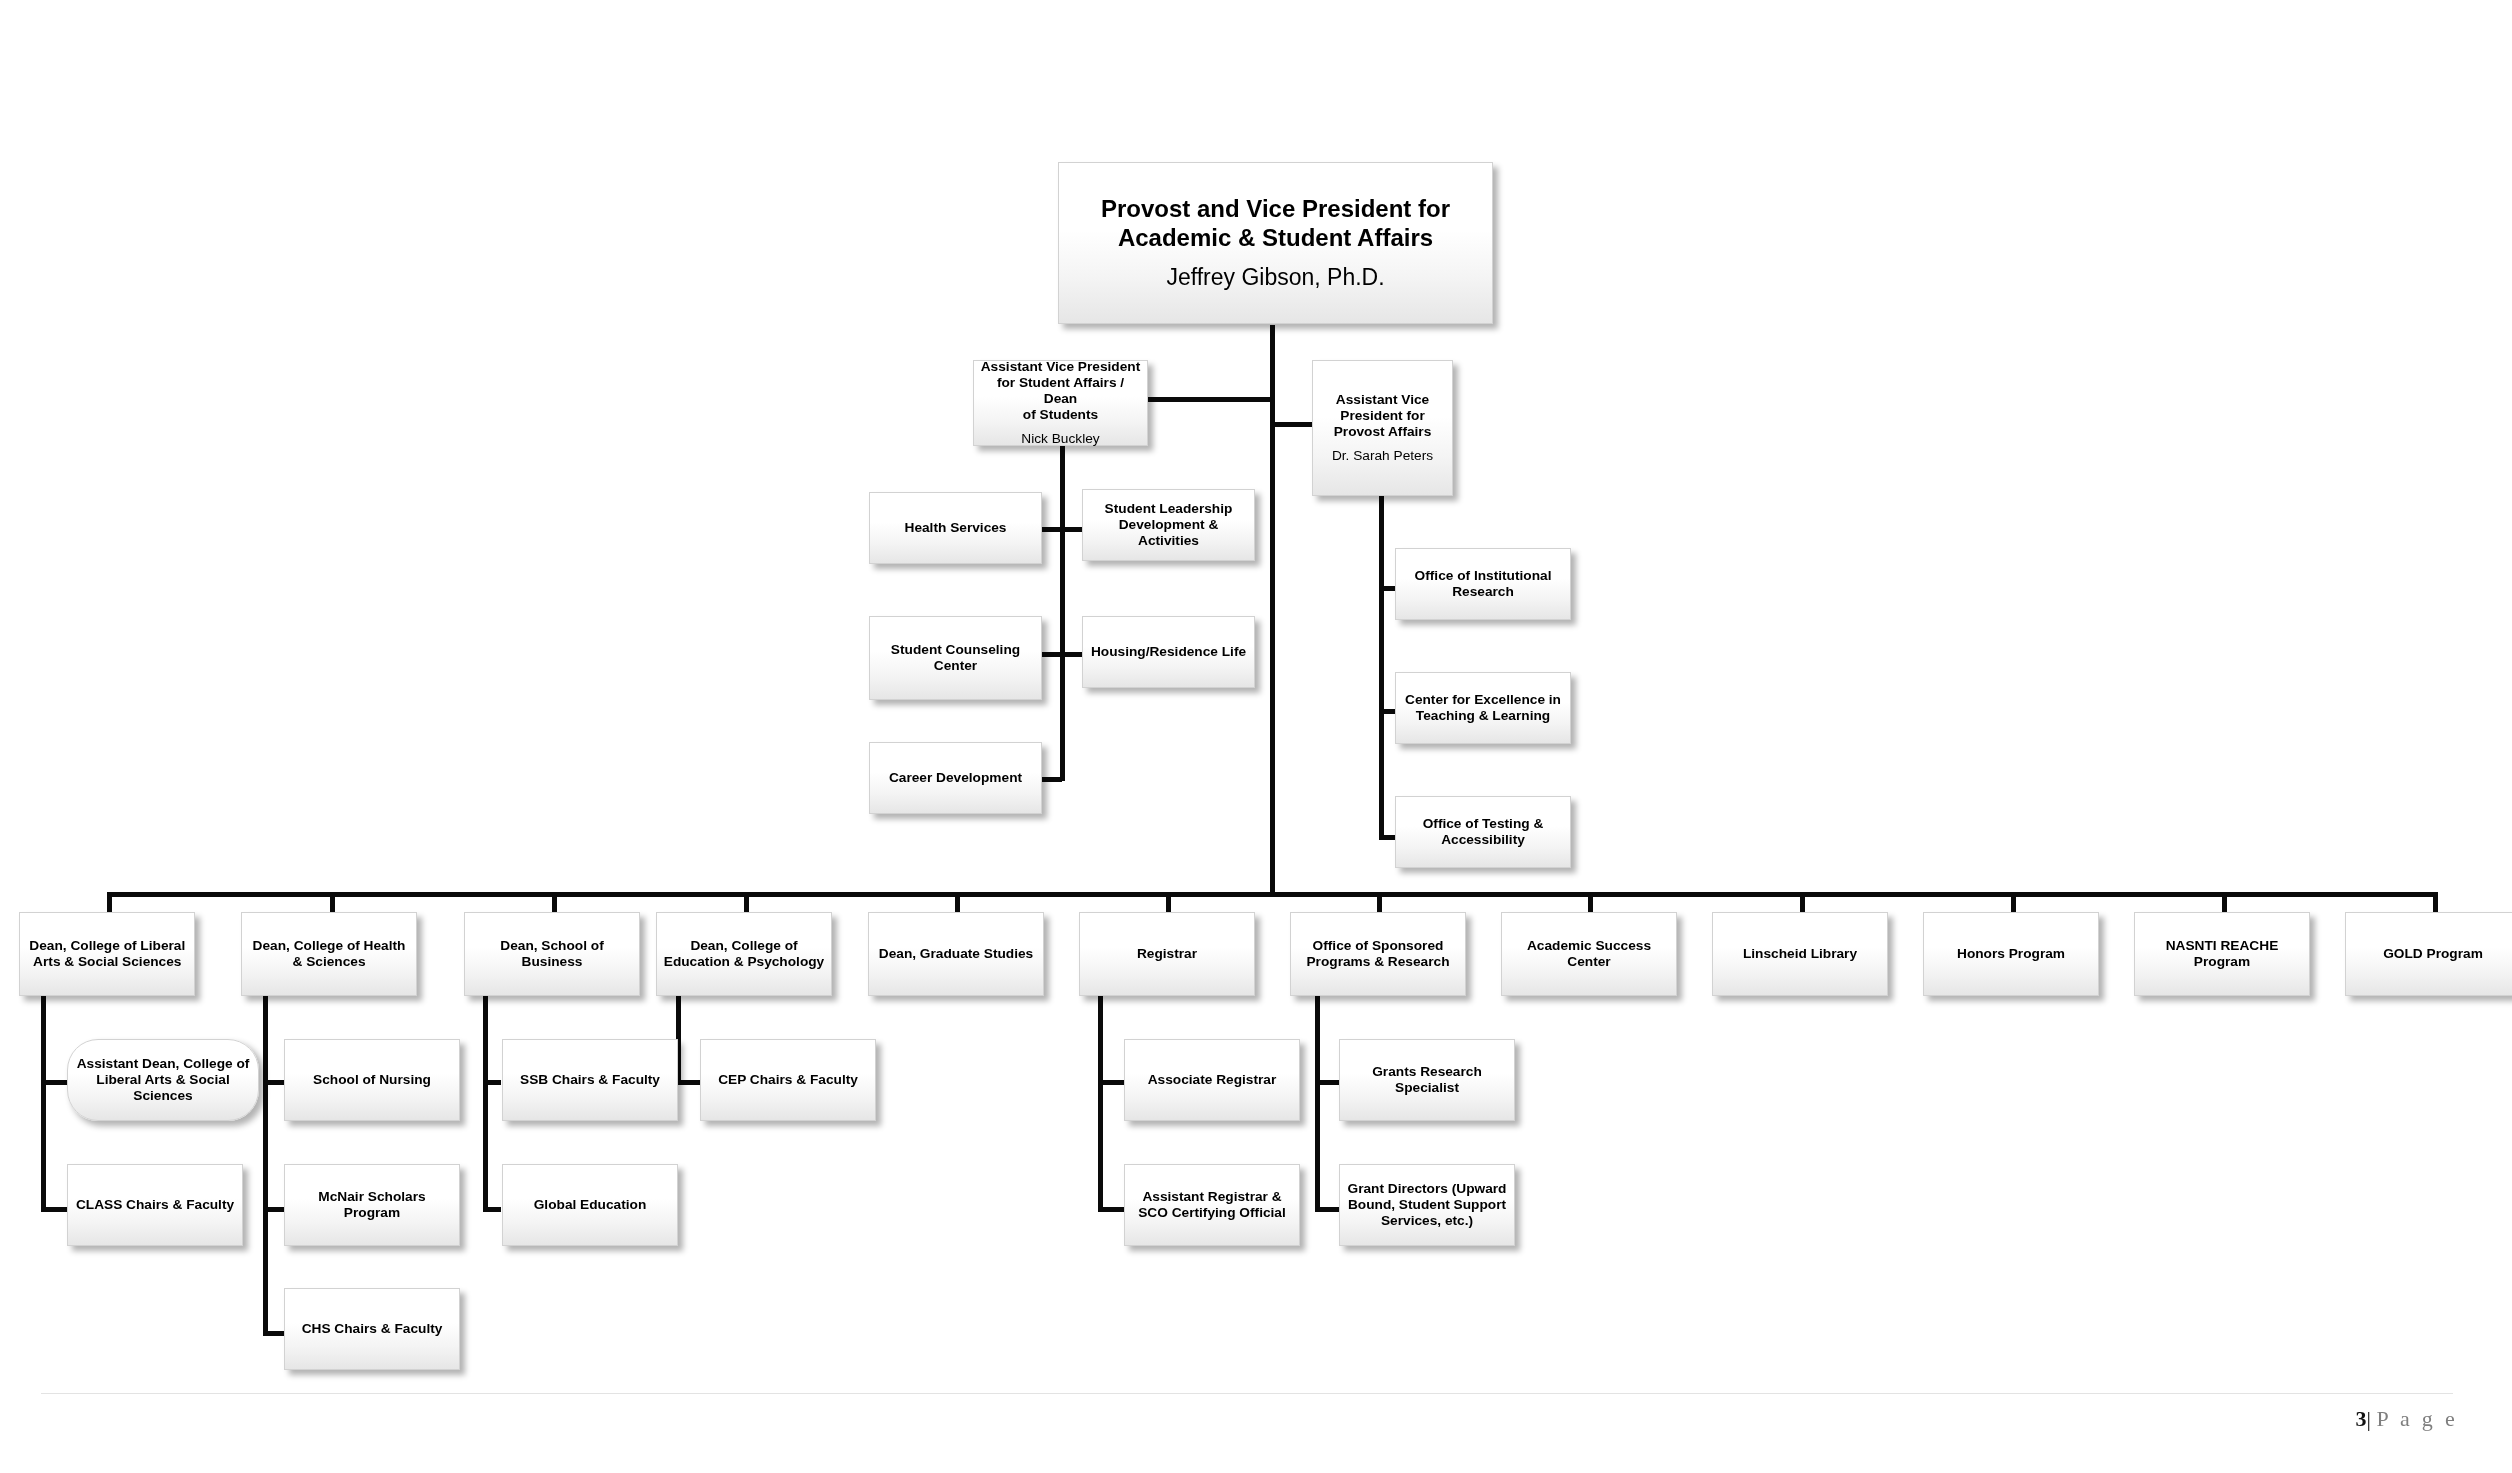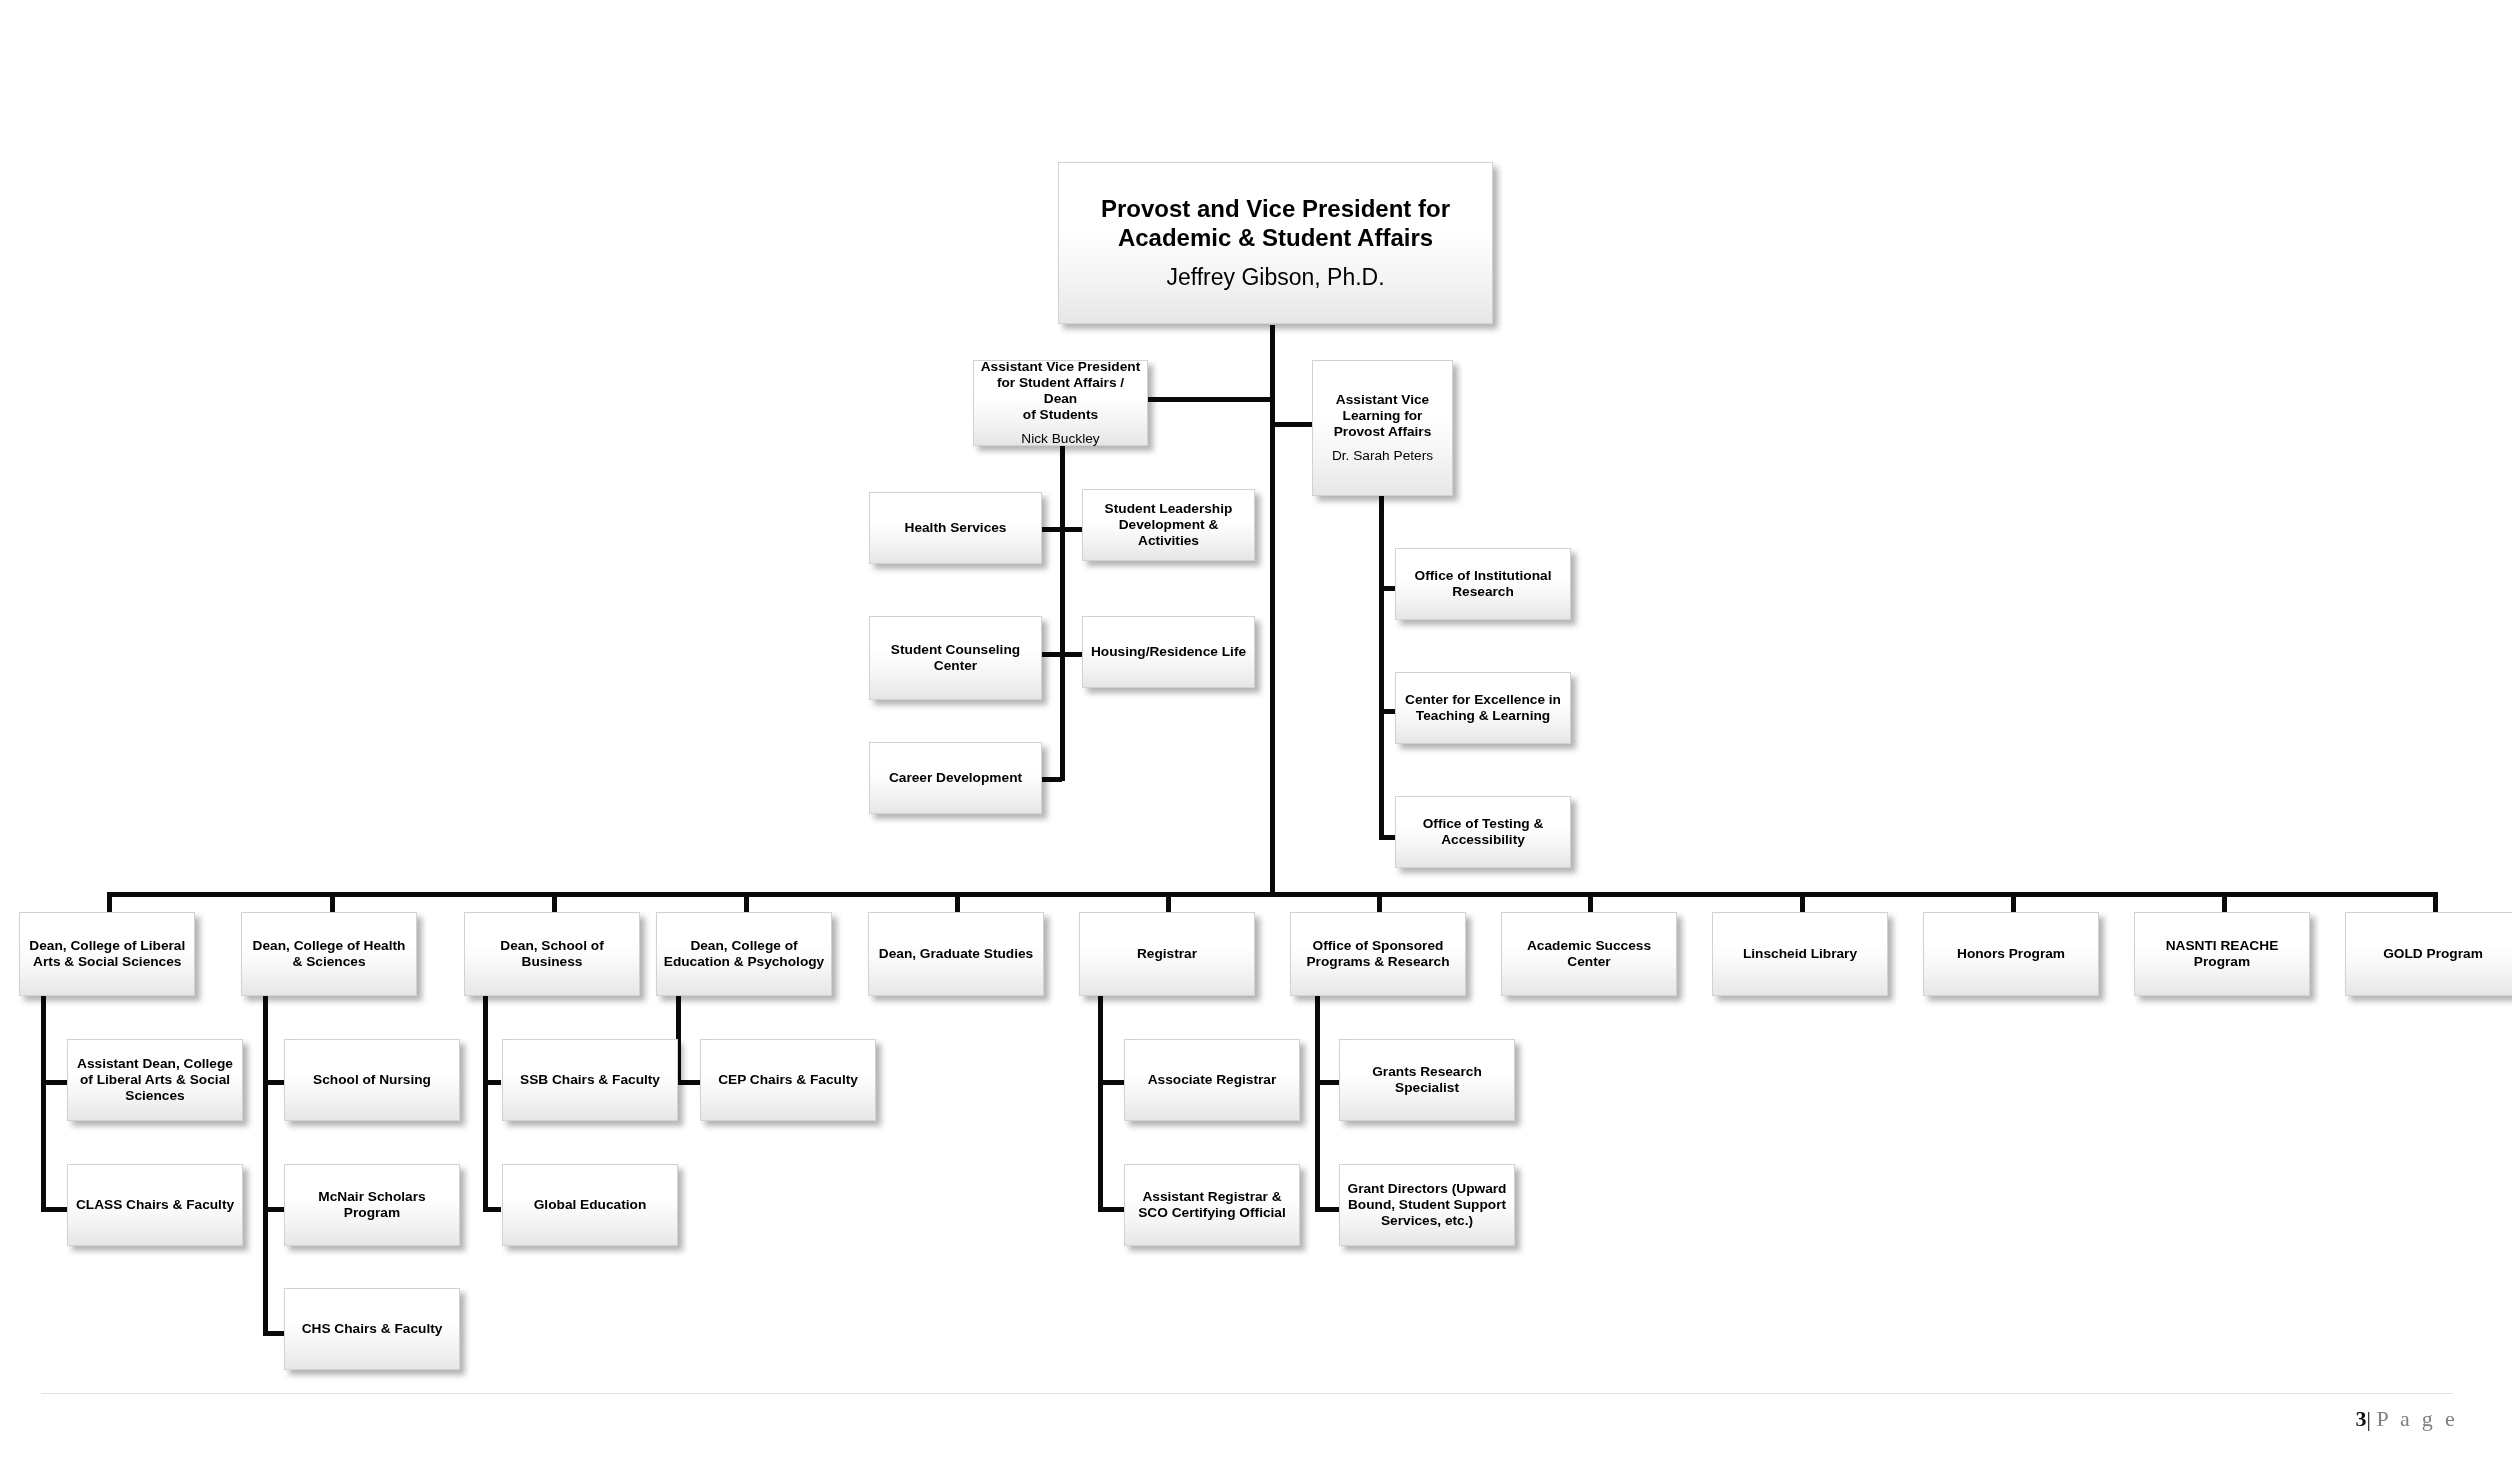--- a/index.html
+++ b/index.html
@@ -146,21 +146,21 @@
       <div>Assistant Vice President</div>
       <div>for Student Affairs / Dean</div>
       <div>of Students</div>
     </div>
     <div class="t2">Nick Buckley</div>
   </div>
 
   <div class="box vp" style="left:1296px; top:360px; width:141px; height:136px;">
     <div class="t1">
       <div>Assistant Vice</div>
-      <div>Learning for</div>
+      <div>President for</div>
       <div>Provost Affairs</div>
     </div>
     <div class="t2">Dr. Sarah Peters</div>
   </div>
 
   <div class="box unit" style="left:853px; top:492px; width:173px; height:72px;">
     <div class="t1">Health Services</div>
   </div>
   <div class="box unit" style="left:853px; top:616px; width:173px; height:84px;">
     <div class="t1">Student Counseling Center</div>
@@ -216,21 +216,21 @@
   <div class="box dean" style="left:1907px; top:912px; width:176px; height:84px;">
     <div class="t1">Honors Program</div>
   </div>
   <div class="box dean" style="left:2118px; top:912px; width:176px; height:84px;">
     <div class="t1">NASNTI REACHE Program</div>
   </div>
   <div class="box dean" style="left:2329px; top:912px; width:176px; height:84px;">
     <div class="t1">GOLD Program</div>
   </div>
 
-  <div class="box child" style="left:51px; top:1039px; width:176px; height:82px;">
+  <div class="box child" style="left:51px; top:1039px; width:192px; height:82px;border-radius:31px;">
     <div class="t1">Assistant Dean, College of Liberal Arts &amp; Social Sciences</div>
   </div>
   <div class="box child" style="left:51px; top:1164px; width:176px; height:82px;">
     <div class="t1">CLASS Chairs &amp; Faculty</div>
   </div>
 
   <div class="box child" style="left:268px; top:1039px; width:176px; height:82px;">
     <div class="t1">School of Nursing</div>
   </div>
   <div class="box child" style="left:268px; top:1164px; width:176px; height:82px;">

